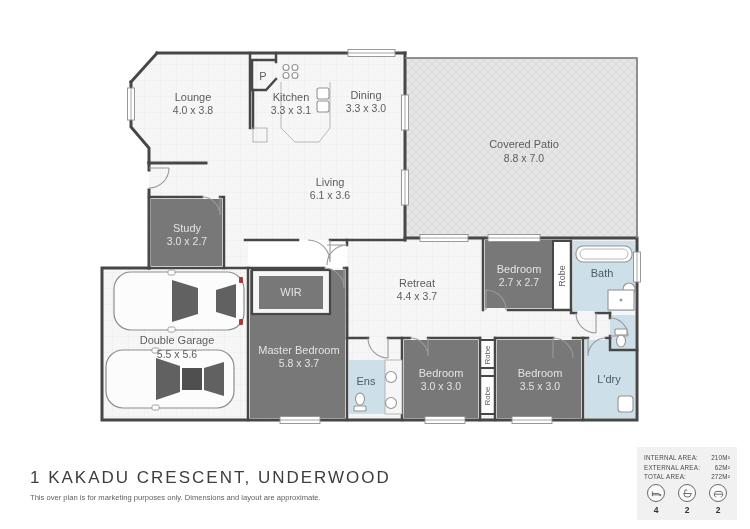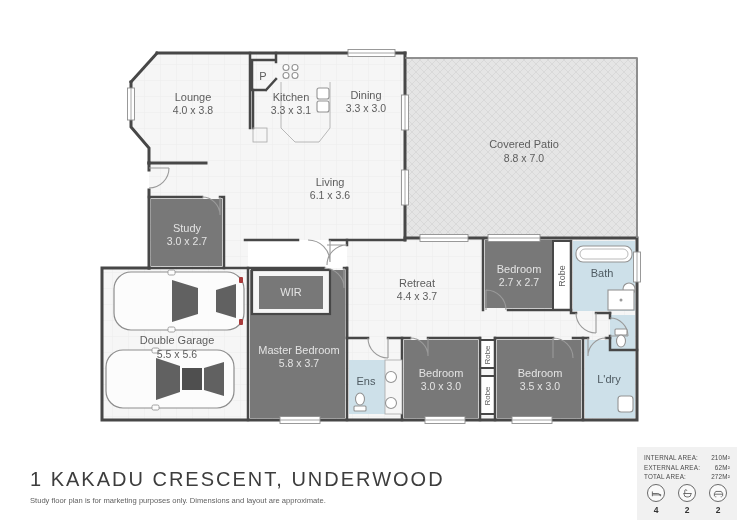--- a/index.html
+++ b/index.html
@@ -12,21 +12,21 @@
   .on-blue{fill:#4e5a61;}
   .robe-label{font-size:9px;fill:#5d5d5d;text-anchor:middle;}
   .wall{stroke:#474747;stroke-width:3;fill:none;stroke-linecap:square;}
   .wall-in{stroke:#474747;stroke-width:2.5;fill:none;stroke-linecap:square;}
   .fix{stroke:#949494;stroke-width:1.1;fill:#ffffff;}
   .fix-thin{stroke:#a8a8a8;stroke-width:0.8;fill:none;}
   .door{stroke:#9a9a9a;stroke-width:1.1;fill:none;}
   .win{fill:#ffffff;stroke:#8f8f8f;stroke-width:0.9;}
   .winline{stroke:#8f8f8f;stroke-width:0.8;}
   #address-block{position:absolute;left:30px;top:468px;}
-  #page-title{font-size:20px;letter-spacing:2px;color:#3d3d3d;font-weight:500;}
+  #page-title{font-size:17px;letter-spacing:2px;color:#3d3d3d;font-weight:500;}
   .disclaimer{font-size:7.6px;color:#5f5f5f;line-height:10px;margin-top:5px;}
   #summary-panel{position:absolute;left:637px;top:447px;width:100px;height:73px;
                  background:#f1f1f1;box-sizing:border-box;padding:7px 7px 4px 7px;}
   .sum-row{display:flex;justify-content:space-between;font-size:6.3px;color:#4a4a4a;
            letter-spacing:0.2px;margin-bottom:2.6px;}
   .sum-icons{display:flex;justify-content:space-between;margin-top:4px;padding:0 3px;}
   .sum-icon-col{display:flex;flex-direction:column;align-items:center;}
   .icon-circle{width:16px;height:16px;border:1px solid #6a6a6a;border-radius:50%;
                display:flex;align-items:center;justify-content:center;background:#fafafa;}
   .icon-circle svg{display:block;}
@@ -274,21 +274,21 @@
     <text class="room-dims on-dark" x="540" y="390">3.5 x 3.0</text>
 
     <text class="room-name on-blue" x="609" y="383">L'dry</text>
     <text class="room-name" x="263" y="80">P</text>
   </g>
 </svg>
 
 <div id="address-block">
   <div id="page-title">1 KAKADU CRESCENT, UNDERWOOD</div>
   <div class="disclaimer">
-    <div>Study floor plan is for marketing purposes only. Dimensions and layout are approximate.</div>
+    <div>This over plan is for marketing purposes only. Dimensions and layout are approximate.</div>
   </div>
 </div>
 
 <div id="summary-panel">
   <div class="sum-row">
     <span>INTERNAL AREA:</span>
     <span>210M²</span>
   </div>
   <div class="sum-row">
     <span>EXTERNAL AREA:</span>

